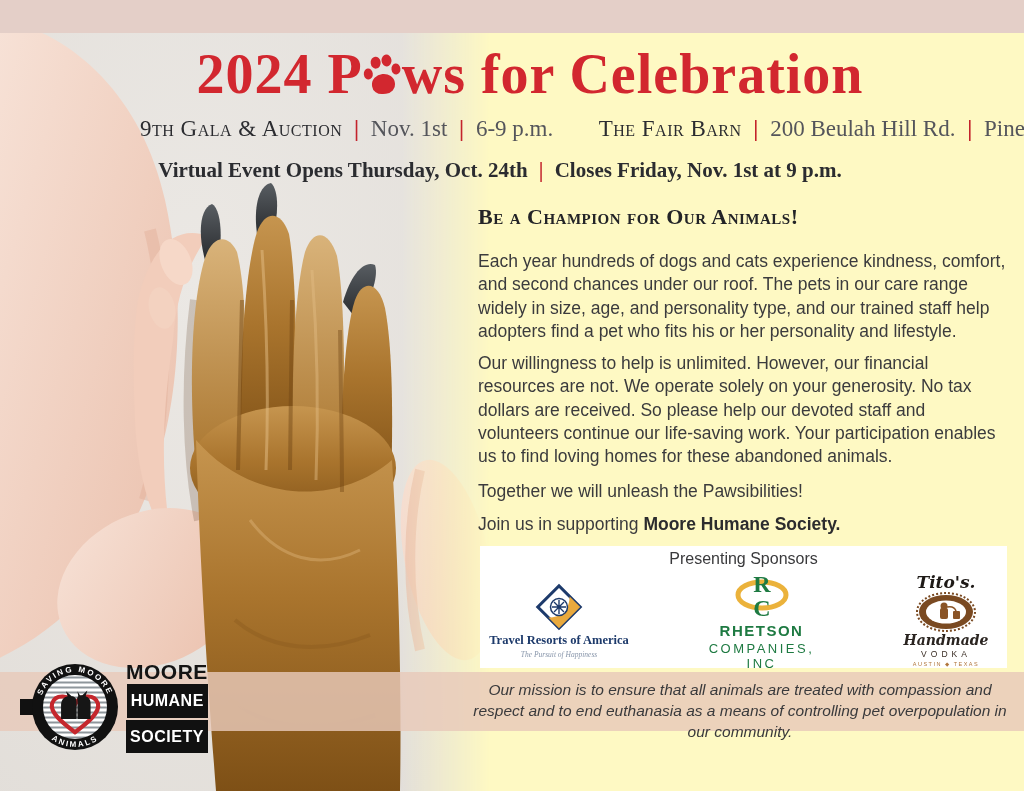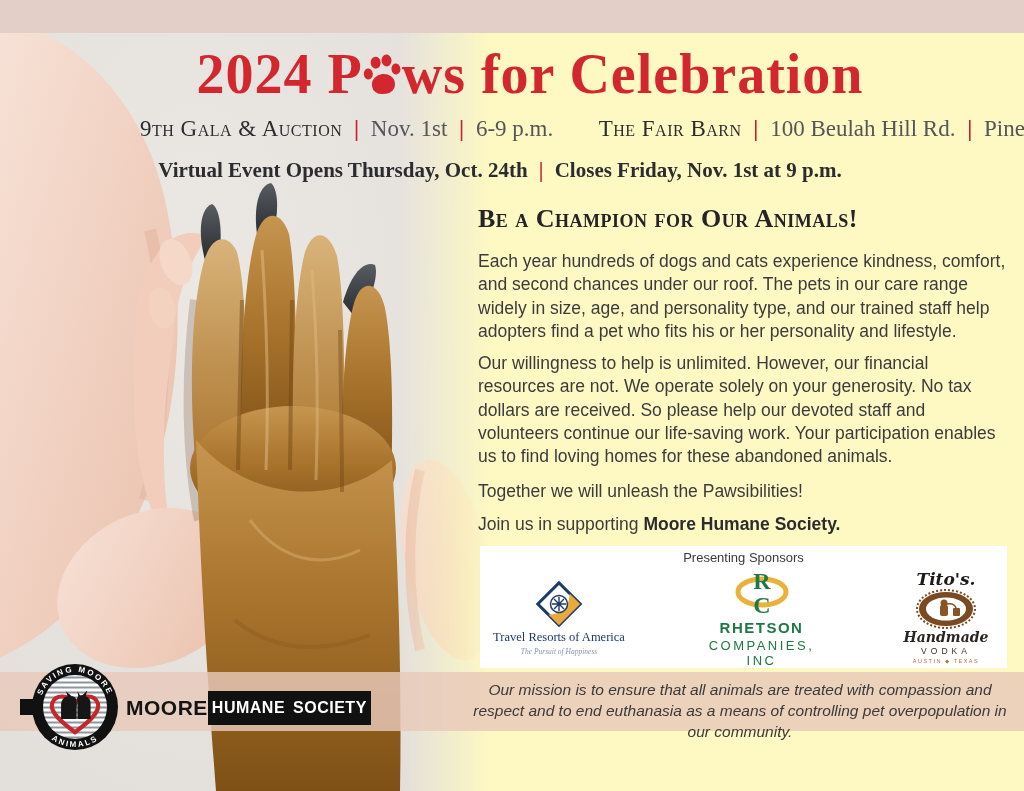--- a/index.html
+++ b/index.html
@@ -35,63 +35,63 @@
   .sep{color:#C3232C;font-weight:bold;padding:0 6px;}
   .gap{display:inline-block;width:34px;}
   .line2{
     position:absolute;left:150px;top:158px;width:700px;text-align:center;z-index:4;
     font-family:"Liberation Serif",serif;font-size:21px;font-weight:bold;color:#2B2C30;white-space:nowrap;
   }
   
   .col{position:absolute;left:478px;width:530px;z-index:4;color:#3B3B3D;}
   .heading{
     top:204px;font-family:"Liberation Serif",serif;font-variant:small-caps;
-    font-weight:bold;font-size:26px;color:#232427;letter-spacing:.5px;
+    font-weight:bold;font-size:22px;color:#232427;letter-spacing:.5px;
   }
   .para{font-size:17.5px;line-height:1.33;}
   .p1{top:250px;}
   .p2{top:352px;}
   .tagline{top:481px;font-size:17.5px;}
   .join{top:514px;font-size:17.5px;}
   .join b{font-weight:bold;color:#2C2C2E;}
   
   .sponsor-box{
     position:absolute;left:480px;top:546px;width:527px;height:122px;background:#ffffff;z-index:4;
     display:flex;flex-direction:column;align-items:stretch;
   }
-  .sponsor-heading{text-align:center;font-size:13px;color:#3A3A3C;margin-top:4px;}
+  .sponsor-heading{text-align:center;font-size:16px;color:#3A3A3C;margin-top:4px;}
   .sponsor-row{flex:1;display:flex;justify-content:space-between;align-items:center;padding:2px 6px 6px 6px;}
   .cell{display:flex;flex-direction:column;align-items:center;justify-content:center;text-align:center;}
   .cell-wp{width:148px;}
   .wp-name{font-size:16px;color:#8A8A8A;letter-spacing:1.5px;line-height:1;}
   .wp-sub{font-size:10.5px;color:#6B6B6B;letter-spacing:1.2px;margin-top:1px;}
   .wp-tag{font-family:"DejaVu Serif",serif;font-style:italic;font-size:9px;color:#4E4E4E;margin-top:1px;}
   .cell-tr{width:146px;}
-  .tr-name{font-family:"Liberation Serif",serif;font-weight:normal;font-size:12.5px;color:#1D3A6B;margin-top:2px;}
+  .tr-name{font-family:"Liberation Serif",serif;font-weight:bold;font-size:12.5px;color:#1D3A6B;margin-top:2px;}
   .tr-tag{font-family:"Liberation Serif",serif;font-style:italic;font-size:7.5px;color:#8795AA;margin-top:2px;}
   .cell-rh{width:118px;}
   .rh-name{font-size:15px;font-weight:bold;color:#1E7A42;letter-spacing:1.5px;margin-top:2px;}
   .rh-sub{font-size:13px;color:#1E7A42;letter-spacing:2.5px;margin-top:2px;}
   .cell-tt{width:110px;}
   .tt-script{font-family:"DejaVu Serif",serif;font-style:italic;font-weight:bold;font-size:17px;color:#1E1A17;line-height:1;}
   .tt-hand{font-family:"DejaVu Serif",serif;font-style:italic;font-weight:bold;font-size:14px;color:#2A2420;line-height:1.05;}
   .tt-vodka{font-size:8.5px;color:#3A2D24;letter-spacing:4px;margin-top:2px;}
   .tt-origin{font-size:5.5px;color:#B0763C;letter-spacing:1.5px;margin-top:2px;}
   
   .mission{
     position:absolute;left:470px;top:680px;width:540px;z-index:4;text-align:center;
     font-style:italic;font-size:15.5px;line-height:1.35;color:#3A3A3C;
   }
   .footer{
     position:absolute;left:465px;top:739px;width:545px;z-index:4;
     font-size:13.5px;line-height:1.35;color:#3B3B3C;
   }
   
   .mhs-logo{position:absolute;left:18px;top:650px;display:flex;align-items:center;z-index:6;}
-  .mhs-text{display:flex;flex-direction:row;align-items:center;margin-left:-6px;}
+  .mhs-text{display:flex;flex-direction:column;align-items:flex-end;margin-left:-6px;}
   .mhs-moore{font-size:21px;font-weight:bold;color:#141414;letter-spacing:.5px;line-height:1;}
   .mhs-box{background:#111;color:#fff;font-weight:bold;font-size:16px;line-height:1.1;padding:8px 4px;margin-top:2px;letter-spacing:.5px;}
 </style>
 </head>
 <body>
 
 <div id="poster">
 
   <svg class="photo" width="490" height="791" viewBox="0 0 490 791">
     <defs>
@@ -173,21 +173,21 @@
 
   <div class="line1">
     <span class="name">9th Gala &amp; Auction</span>
     <span class="sep">|</span>
     <span>Nov. 1st</span>
     <span class="sep">|</span>
     <span>6-9 p.m.</span>
     <span class="gap"></span>
     <span class="name">The Fair Barn</span>
     <span class="sep">|</span>
-    <span>100 Beulah Hill Rd.</span>
+    <span>200 Beulah Hill Rd.</span>
     <span class="sep">|</span>
     <span>Pinehurst, NC</span>
   </div>
 
   <div class="line2">
     <span>Virtual Event Opens Thursday, Oct. 24th</span>
     <span class="sep">|</span>
     <span>Closes Friday, Nov. 1st at 9 p.m.</span>
   </div>
 

